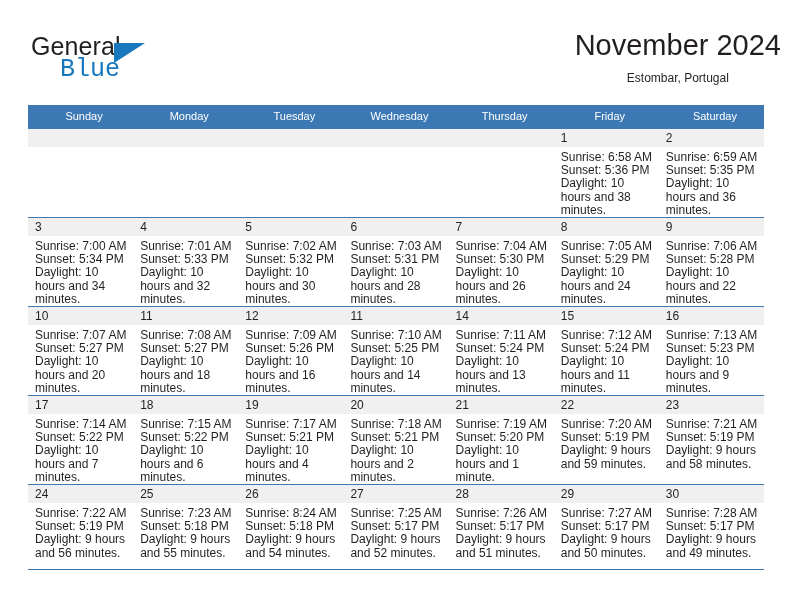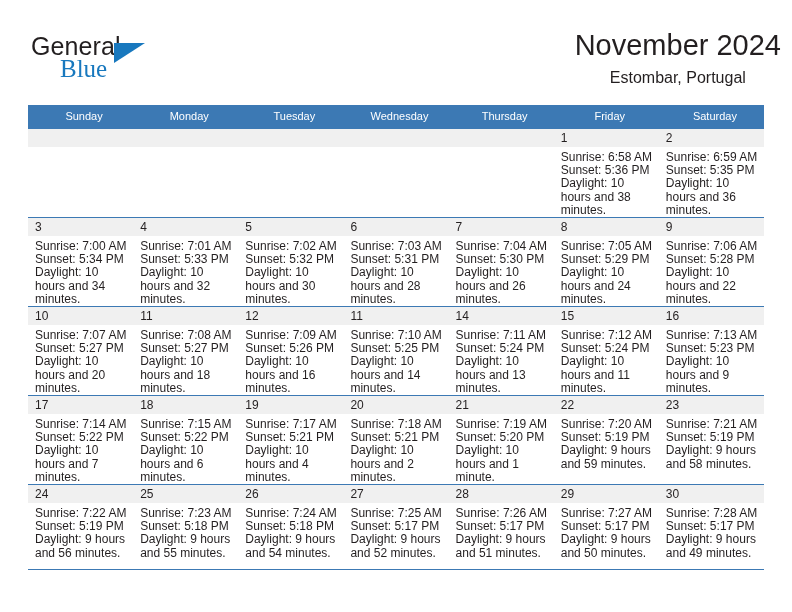--- a/index.html
+++ b/index.html
@@ -44,21 +44,21 @@
     letter-spacing: 0.1px;
     color: #231f20;
     font-family: "Liberation Sans", sans-serif;
   }
   .brand-blue {
     position: absolute;
     left: 29px;
     top: 23px;
     font-size: 25px;
     color: #1878be;
-    font-family: Liberation Serif, serif;
+    font-family: Liberation Mono, monospace;
   }
   .brand-tri {
     position: absolute;
     left: 83px;
     top: 11px;
     width: 0;
     height: 0;
     border-left: 31px solid #1878be;
     border-bottom: 20px solid transparent;
   }
@@ -70,21 +70,21 @@
     text-align: center;
   }
   .cal-title {
     font-size: 29px;
     font-weight: normal;
     color: #231f20;
     line-height: 34px;
     white-space: nowrap;
   }
   .cal-sub {
-    font-size: 16px;
+    font-size: 12px;
     color: #231f20;
     line-height: 22px;
     margin-top: 5px;
     white-space: nowrap;
   }
 
   
   .calendar {
     position: absolute;
     left: 28px;
@@ -454,21 +454,21 @@
                 <div>Sunrise: 7:23 AM</div>
                 <div>Sunset: 5:18 PM</div>
                 <div class="dl">Daylight: 9 hours and 55 minutes.</div>
               </div>
             </div>
           </td>
           <td>
             <div class="cell-inner">
               <div class="daynum-band">26</div>
               <div class="details">
-                <div>Sunrise: 7:24 AM</div>
+                <div>Sunrise: 8:24 AM</div>
                 <div>Sunset: 5:18 PM</div>
                 <div class="dl">Daylight: 9 hours and 54 minutes.</div>
               </div>
             </div>
           </td>
           <td>
             <div class="cell-inner">
               <div class="daynum-band">27</div>
               <div class="details">
                 <div>Sunrise: 7:25 AM</div>

